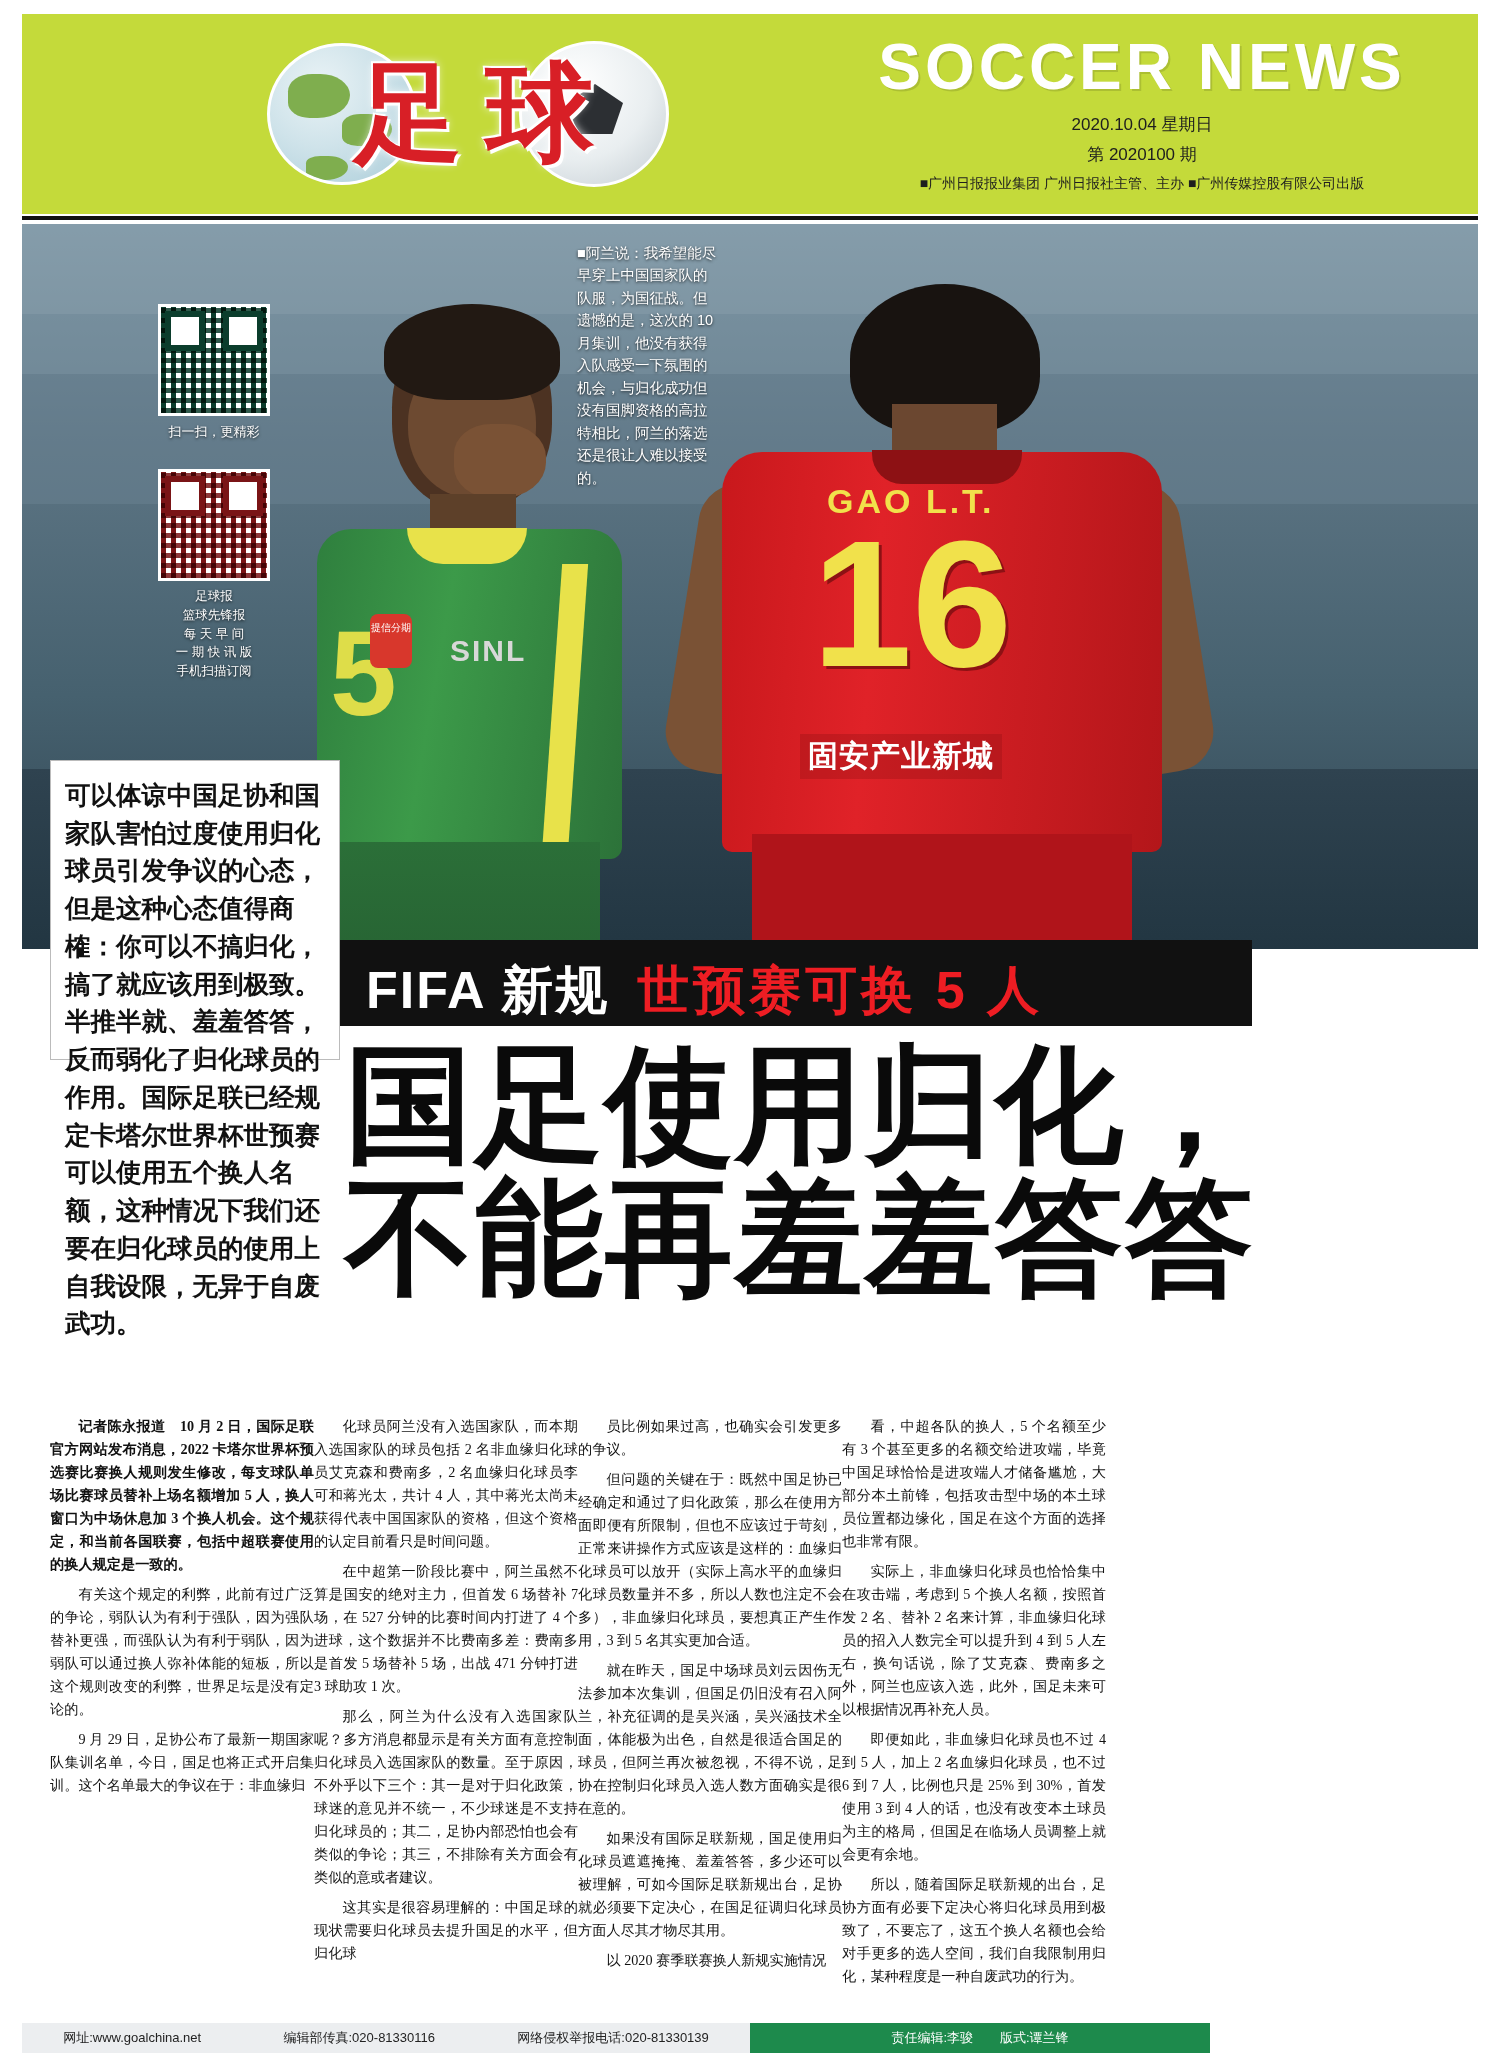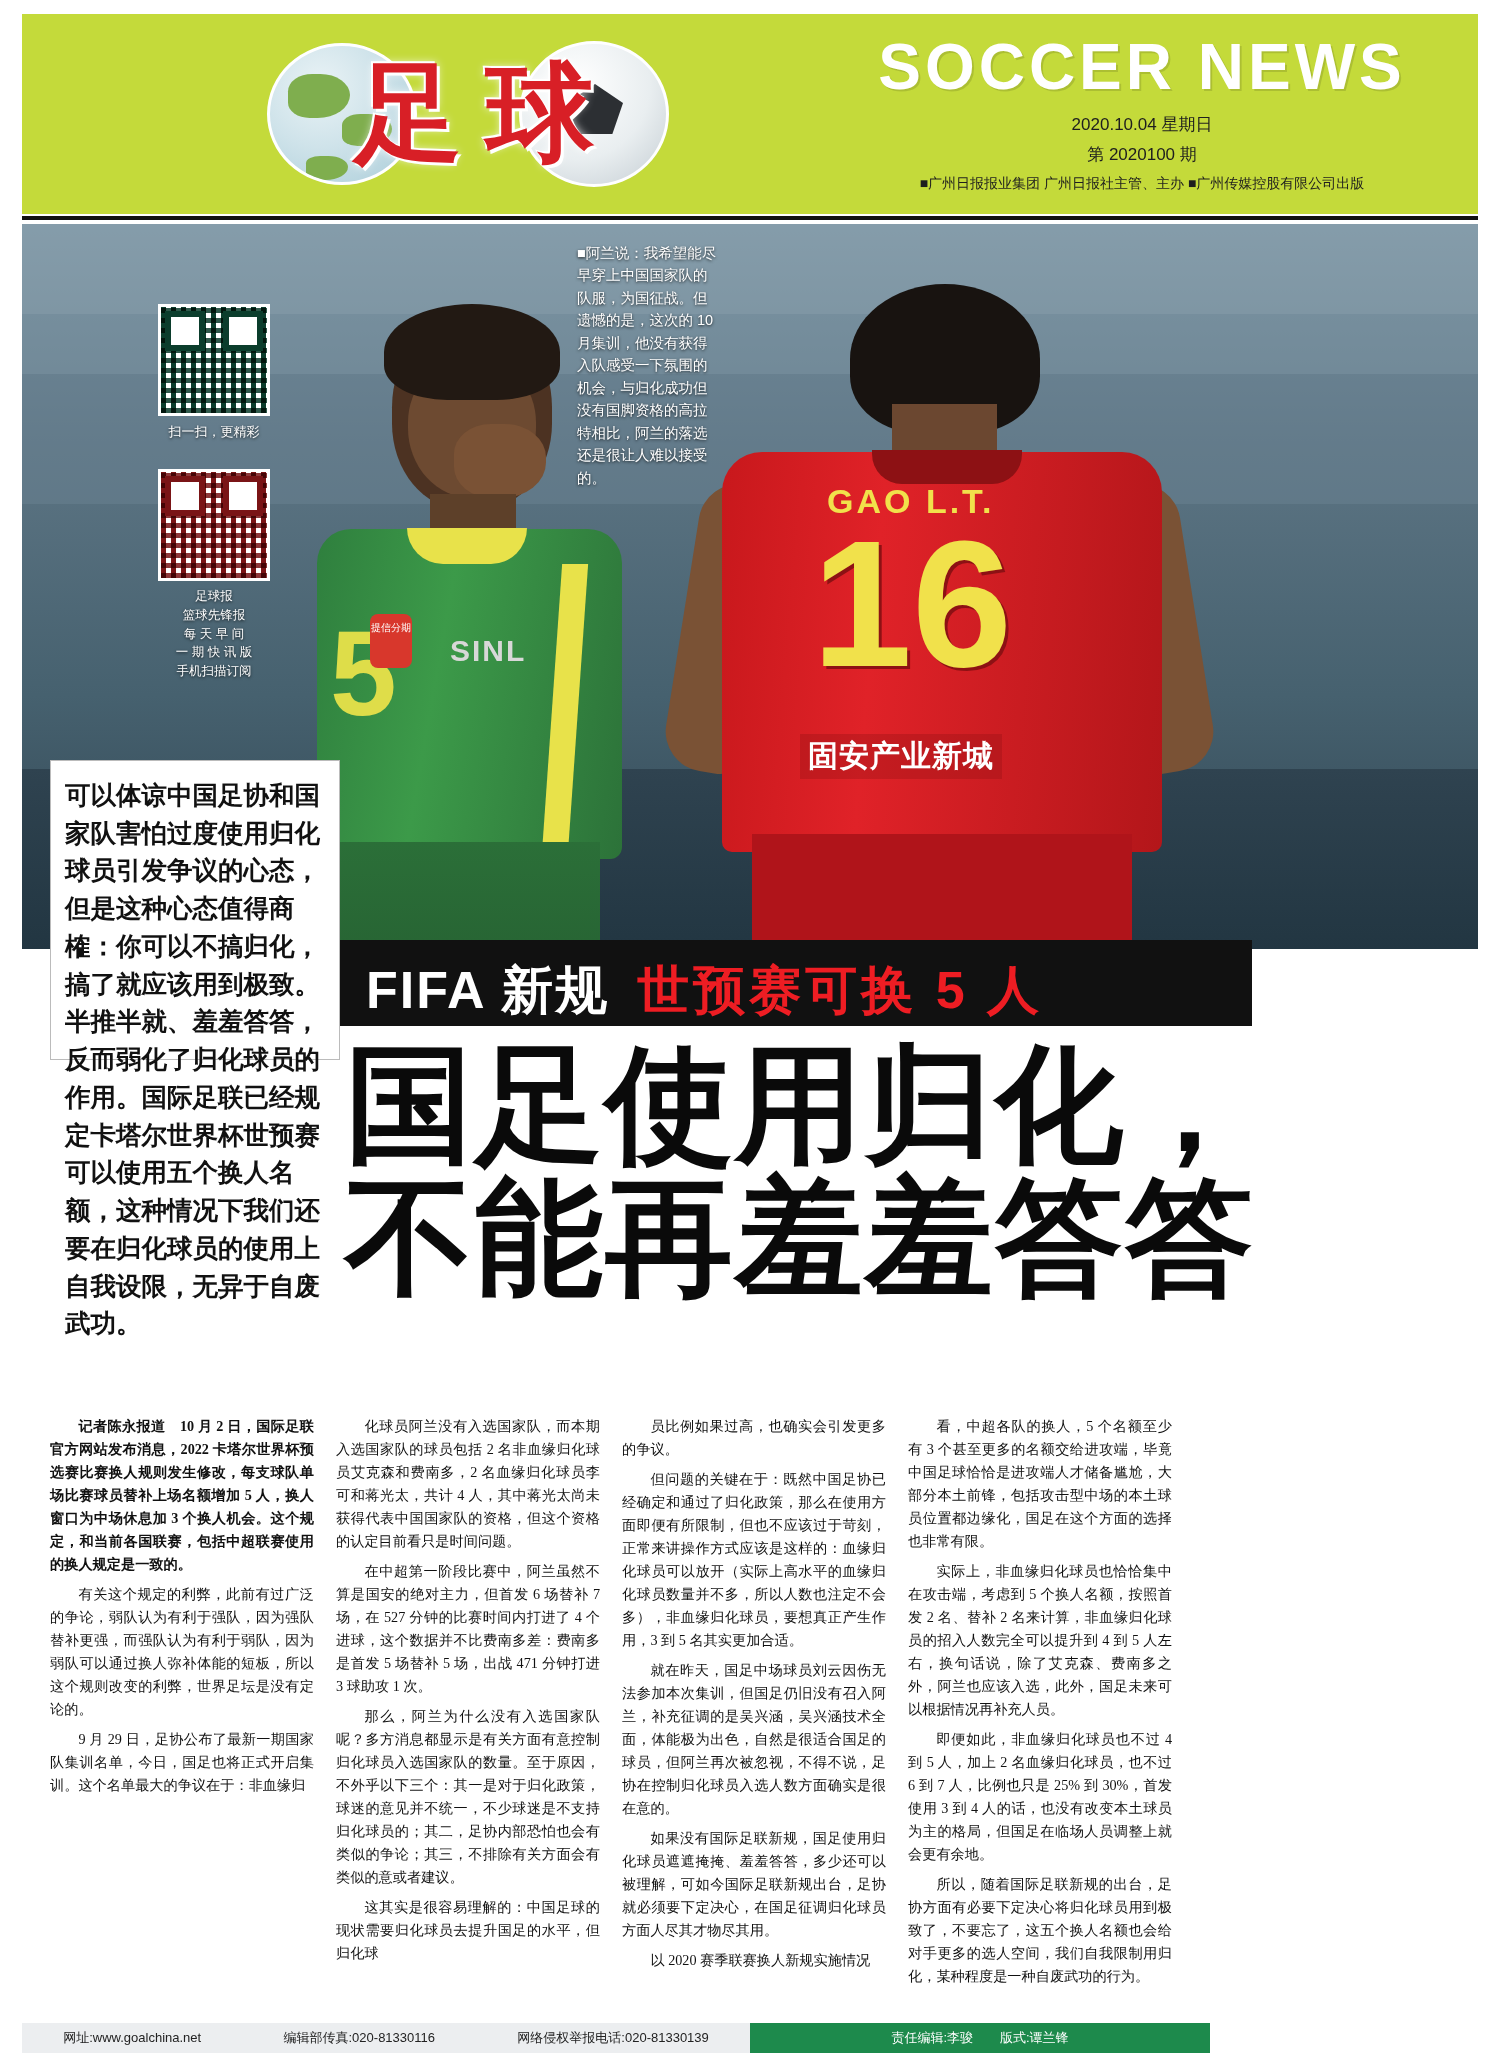--- a/index.html
+++ b/index.html
@@ -237,21 +237,21 @@
   .headline {
     position:absolute; left:345px; top:1040px; width:1133px;
     font-family:"Liberation Serif", serif; font-weight:bold;
     color:#0a0a0a; font-size:128px; line-height:1.04; letter-spacing:2px;
   }
   .headline .l2 { display:block; }
 
   
   .columns {
     position:absolute; left:50px; top:1415px; width:1400px; height:560px;
-    display:flex; gap:22px;
+    display:flex; 
     font-family:"Liberation Serif", serif;
   }
   .col { width:264px; font-size:14.2px; line-height:1.62; color:#111; text-align:justify; }
   .col p { margin:0 0 7px 0; text-indent:2em; }
   .byline { font-weight:bold; }
 
   
   .footer {
     position:absolute; left:22px; bottom:14px; width:1188px; height:30px;
     display:flex; align-items:center;

